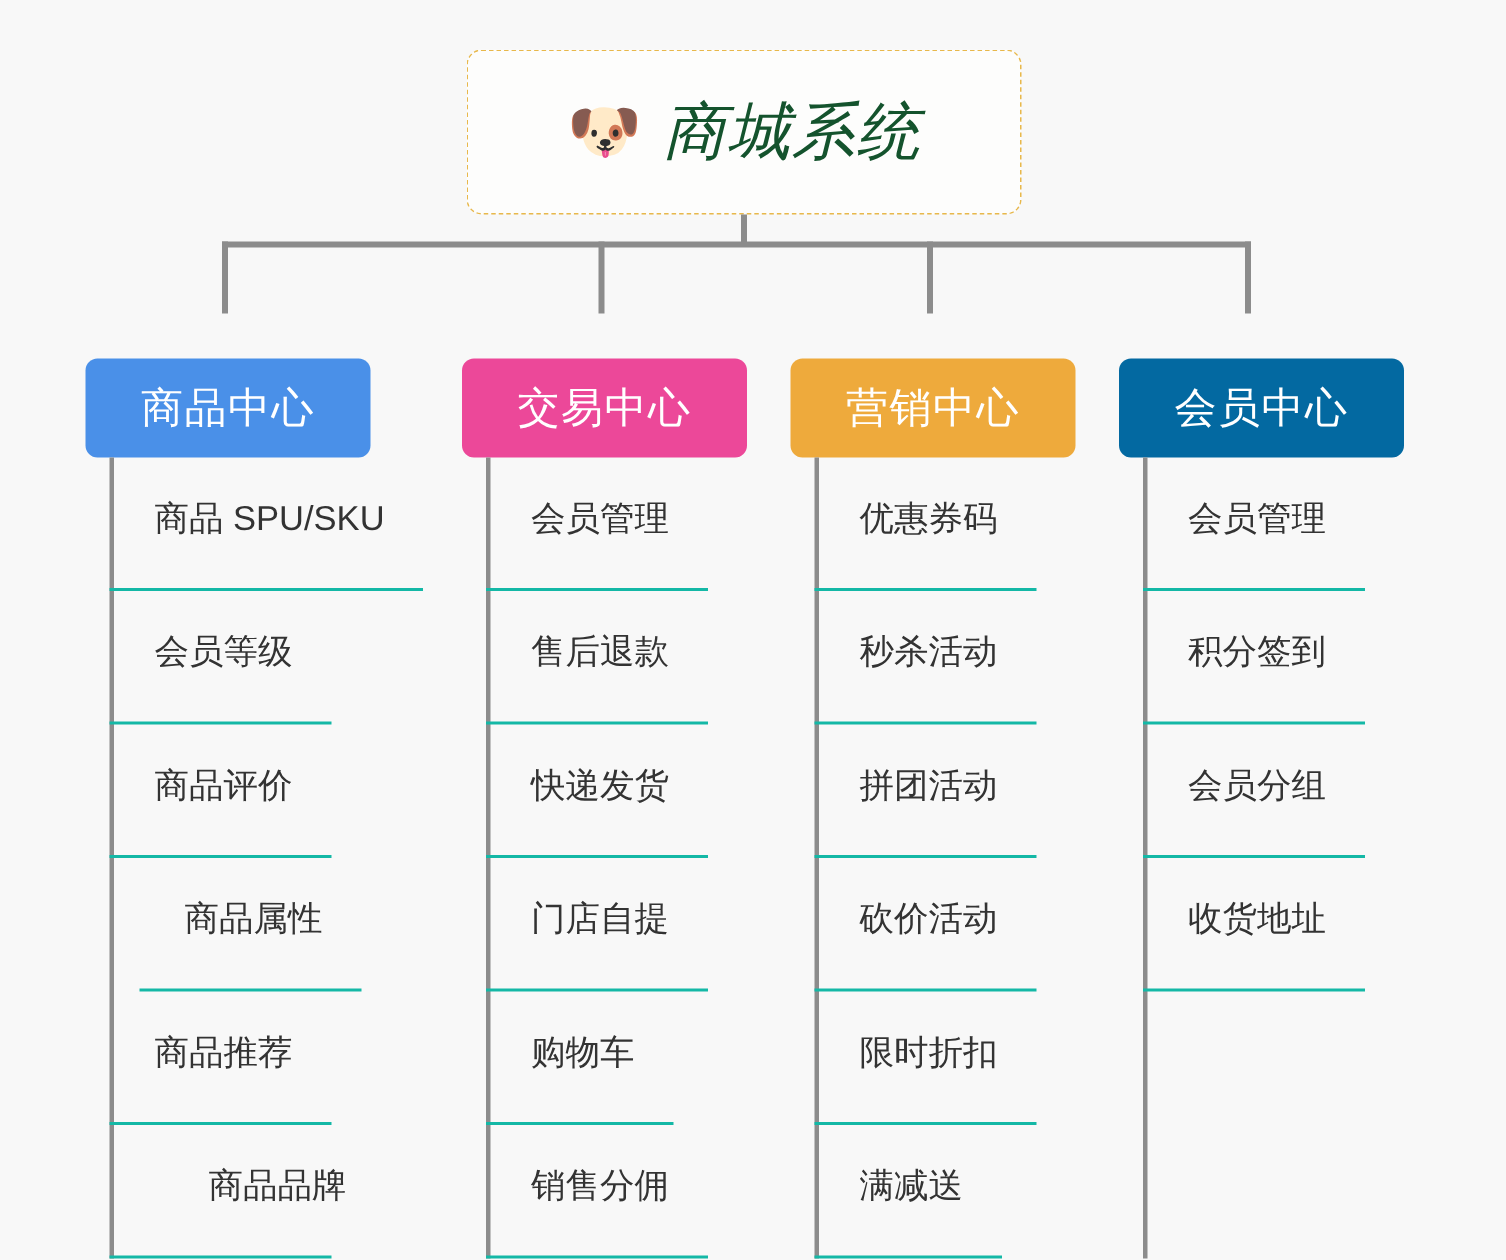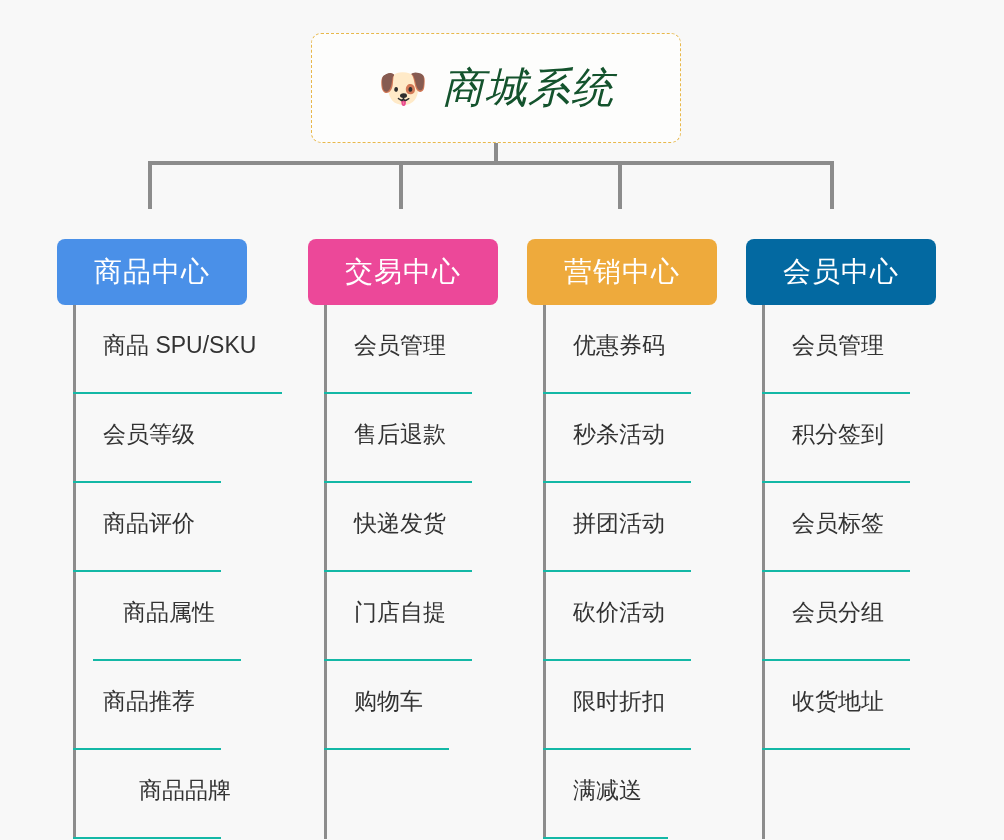--- a/index.html
+++ b/index.html
@@ -182,20 +182,23 @@
         </div>
       <div class="leaf-item" style="width: 148px;">
           <span class="leaf-label">快递发货</span>
         </div>
       <div class="leaf-item" style="width: 148px;">
           <span class="leaf-label">门店自提</span>
         </div>
       <div class="leaf-item" style="width: 125px;">
           <span class="leaf-label">购物车</span>
         </div>
+      <div class="leaf-item" style="width: 148px;">
+          <span class="leaf-label">销售分佣</span>
+        </div>
     </div>
   </div>
 
   <div class="column col-2">
     <div class="cat-header" style="background: rgb(238, 170, 60);">营销中心</div>
     <div class="leaf-list">
       <div class="leaf-trunk" style="height: 534px;"></div>
       <div class="leaf-item" style="width: 148px;">
           <span class="leaf-label">优惠券码</span>
         </div>
@@ -221,23 +224,20 @@
     <div class="cat-header" style="background: #0369a1;">会员中心</div>
     <div class="leaf-list">
       <div class="leaf-trunk" style="height: 534px;"></div>
       <div class="leaf-item" style="width: 148px;">
           <span class="leaf-label">会员管理</span>
         </div>
       <div class="leaf-item" style="width: 148px;">
           <span class="leaf-label">积分签到</span>
         </div>
       <div class="leaf-item" style="width: 148px;">
-          <span class="leaf-label">会员标签</span>
-        </div>
-      <div class="leaf-item" style="width: 148px;">
           <span class="leaf-label">会员分组</span>
         </div>
       <div class="leaf-item" style="width: 148px;">
           <span class="leaf-label">收货地址</span>
         </div>
     </div>
   </div>
 
 </div>
 

